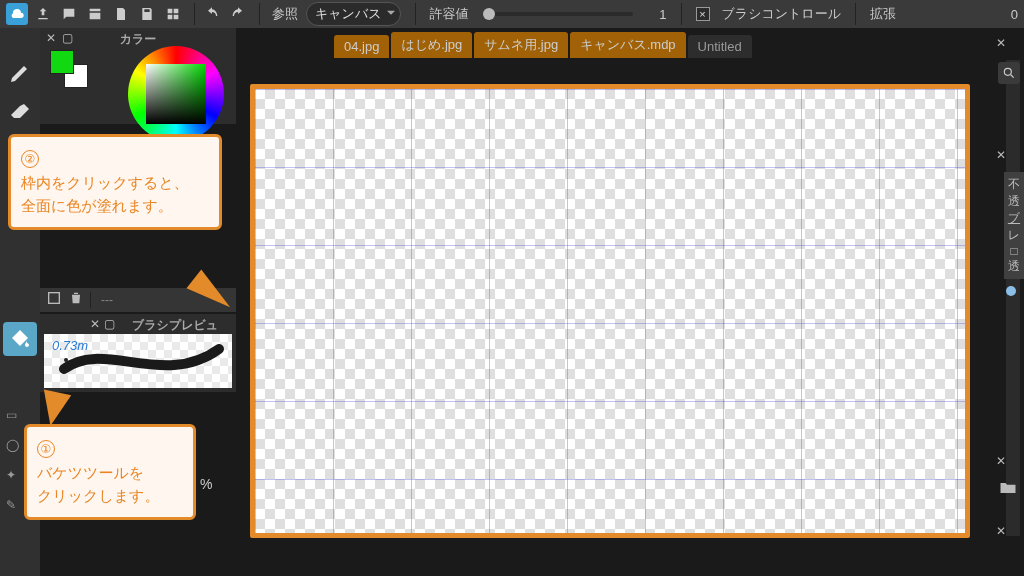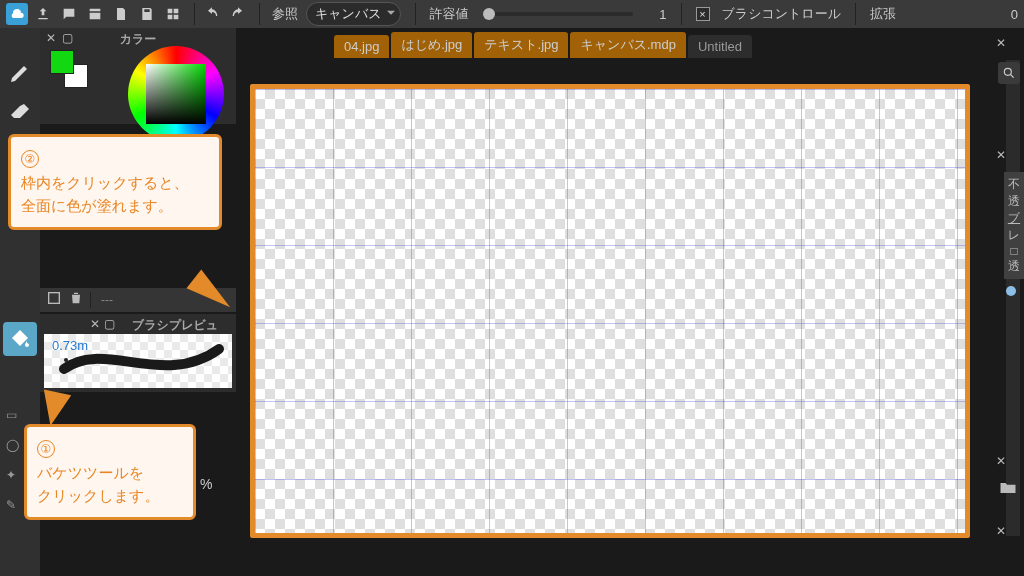--- a/index.html
+++ b/index.html
@@ -43,21 +43,21 @@
   .sw-bg { position: absolute; top: 14px; left: 14px; width: 24px; height: 24px; background: #fff; border: 1px solid #222; }
   .sw-fg { position: absolute; top: 0; left: 0; width: 24px; height: 24px; background: #12d812; border: 1px solid #222; }
   .colorwheel { position: absolute; top: 18px; left: 88px; width: 96px; height: 96px; border-radius: 50%; background: conic-gradient(red,magenta,blue,cyan,lime,yellow,red); }
   .colorwheel-inner { position: absolute; top: 18px; left: 18px; width: 60px; height: 60px; background: linear-gradient(to top, #000, transparent), linear-gradient(to right, #fff, #00d800); }
 
   
   #brush-prev { top: 314px; left: 40px; width: 196px; height: 78px; background: #2d2d2d; }
   #brush-prev .panel-title { text-align: right; padding-right: 18px; }
   .brush-canvas { position: absolute; top: 20px; left: 4px; right: 4px; bottom: 4px; background: repeating-conic-gradient(#eaeaea 0 25%, #fff 0 50%) 0 0/16px 16px; }
   .brush-stroke { position: absolute; inset: 0; }
-  .brush-val { position: absolute; top: 24px; left: 12px; color: #2a7bd6; font-size: 13px; }
+  .brush-val { position: absolute; top: 24px; left: 12px; color: #2a7bd6; font-size: 13px; font-style: italic; }
   .brush-dot { position: absolute; top: 44px; left: 24px; width: 4px; height: 4px; background: #222; border-radius: 50%; }
 
   
   #brush-ctrl { top: 398px; left: 40px; width: 196px; height: 22px; background: #404040; color: #ccc; font-size: 12px; text-align: center; line-height: 22px; }
 
   
   #mini-bar { position: absolute; top: 288px; left: 40px; width: 196px; height: 24px; background: #353535; display: flex; align-items: center; padding-left: 6px; gap: 6px; }
   #mini-bar svg { width: 16px; height: 16px; }
   #mini-bar .dash { color: #888; font-size: 12px; margin-left: 4px; }
 
@@ -157,21 +157,21 @@
     <span>ブラシコントロール</span>
     <div class="tsep"></div>
     <span>拡張</span>
   </div>
   <span style="position:absolute; right:6px;">0</span>
 </div>
 
 <div class="doc-tabs">
   <div class="doc-tab">04.jpg</div>
   <div class="doc-tab">はじめ.jpg</div>
-  <div class="doc-tab">テキスト.jpg</div>
+  <div class="doc-tab">サムネ用.jpg</div>
   <div class="doc-tab">キャンバス.mdp</div>
   <div class="doc-tab active">Untitled</div>
 </div>
 
 <div class="tool-strip">
   <div class="tool">
       <svg viewBox="0 0 24 24">
         <path fill="#ddd" d="M3 21l4-1 12-12-3-3L4 17l-1 4z"></path>
       </svg>
     </div>

